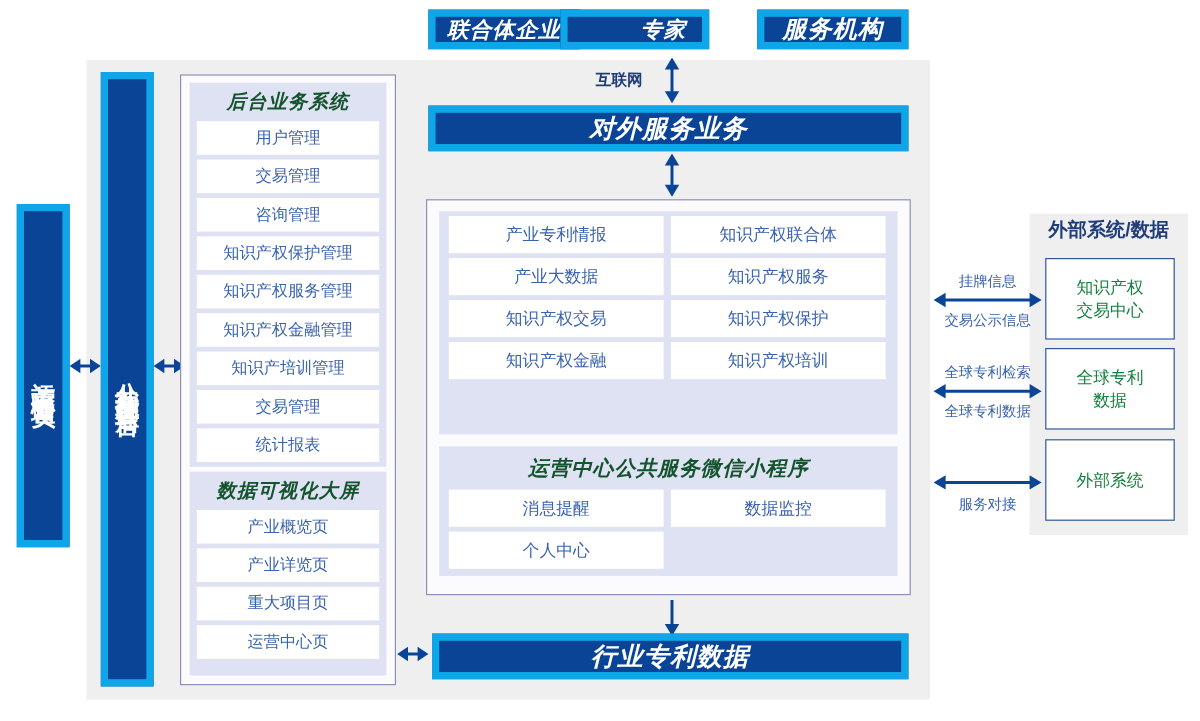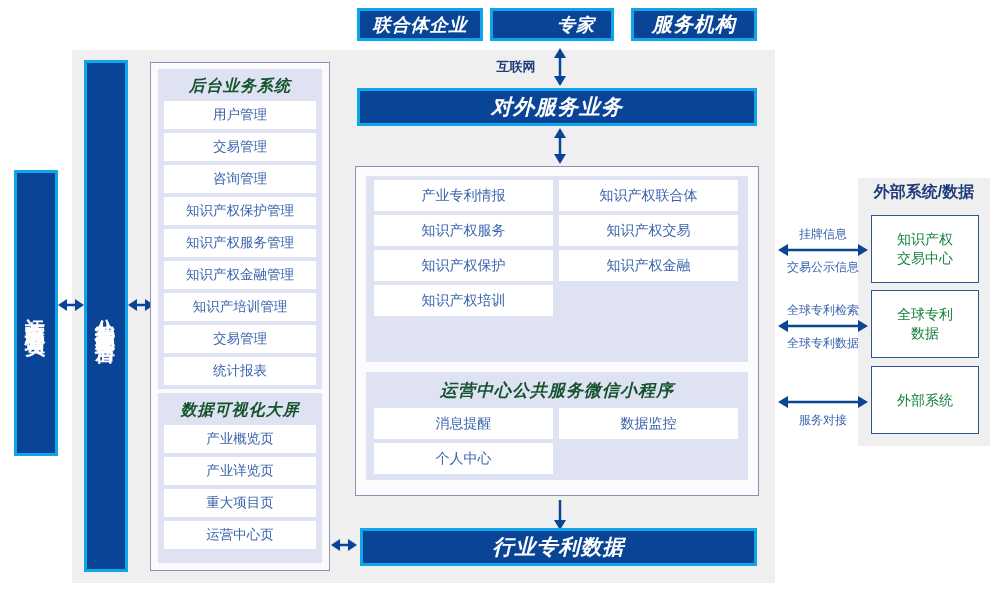--- a/index.html
+++ b/index.html
@@ -5,21 +5,21 @@
   html,body{margin:0;padding:0;background:#ffffff;}
   body{
     width:1000px;height:601px;position:relative;overflow:hidden;
     font-family:"Liberation Sans","DejaVu Sans",sans-serif;
     color:#2f5597;
   }
   .abs{position:absolute;box-sizing:border-box;}
 
   
   .bluebar{
-    background:#0a4496;border:3px solid #0ea5e9;color:#ffffff;
+    background:#0a4496;border:6px solid #0ea5e9;color:#ffffff;
     display:flex;align-items:center;justify-content:center;
     font-weight:bold;font-style:italic;letter-spacing:1px;
   }
   .bluebar.vert{
     writing-mode:vertical-rl;text-orientation:upright;
     letter-spacing:3px;font-style:normal;
   }
 
   
   .graypanel{background:#efefef;}
@@ -50,21 +50,21 @@
   svg{display:block;overflow:visible;}
 </style>
 </head>
 <body>
 
 <div class="abs graypanel" style="left:72px;top:50px;width:703px;height:533px;"></div>
 
 <div class="abs bluebar" style="left:357px;top:8px;width:126px;height:33px;font-size:18px;">
   <span>联合体企业</span>
 </div>
-<div class="abs bluebar" style="left:490px;top:8px;width:124px;height:33px;font-size:18px;padding-left:48px;">
+<div class="abs bluebar" style="left:467px;top:8px;width:124px;height:33px;font-size:18px;padding-left:48px;">
   <span>专家</span>
 </div>
 <div class="abs bluebar" style="left:631px;top:8px;width:126px;height:33px;font-size:20px;">
   <span>服务机构</span>
 </div>
 
 <div class="abs" style="left:548px;top:48px;width:24px;height:38px;">
   <svg width="24" height="38" viewBox="0 0 24 38">
     <defs>
       <marker id="ar-up" markerWidth="8" markerHeight="8" refX="4" refY="7" orient="auto">
@@ -171,20 +171,23 @@
 
 <div class="abs group" style="left:366px;top:176px;width:382px;height:186px;padding:4px 8px;">
   <div id="portal-items" style="display:flex;flex-wrap:wrap;gap:4px 6px;align-items:center;">
       <div class="cell" style="width:179px;height:31px;font-size:14px;">
         <span>产业专利情报</span>
       </div>
       <div class="cell" style="width:179px;height:31px;font-size:14px;">
         <span>知识产权联合体</span>
       </div>
       <div class="cell" style="width:179px;height:31px;font-size:14px;">
+        <span>产业大数据</span>
+      </div>
+      <div class="cell" style="width:179px;height:31px;font-size:14px;">
         <span>知识产权服务</span>
       </div>
       <div class="cell" style="width:179px;height:31px;font-size:14px;">
         <span>知识产权交易</span>
       </div>
       <div class="cell" style="width:179px;height:31px;font-size:14px;">
         <span>知识产权保护</span>
       </div>
       <div class="cell" style="width:179px;height:31px;font-size:14px;">
         <span>知识产权金融</span>

